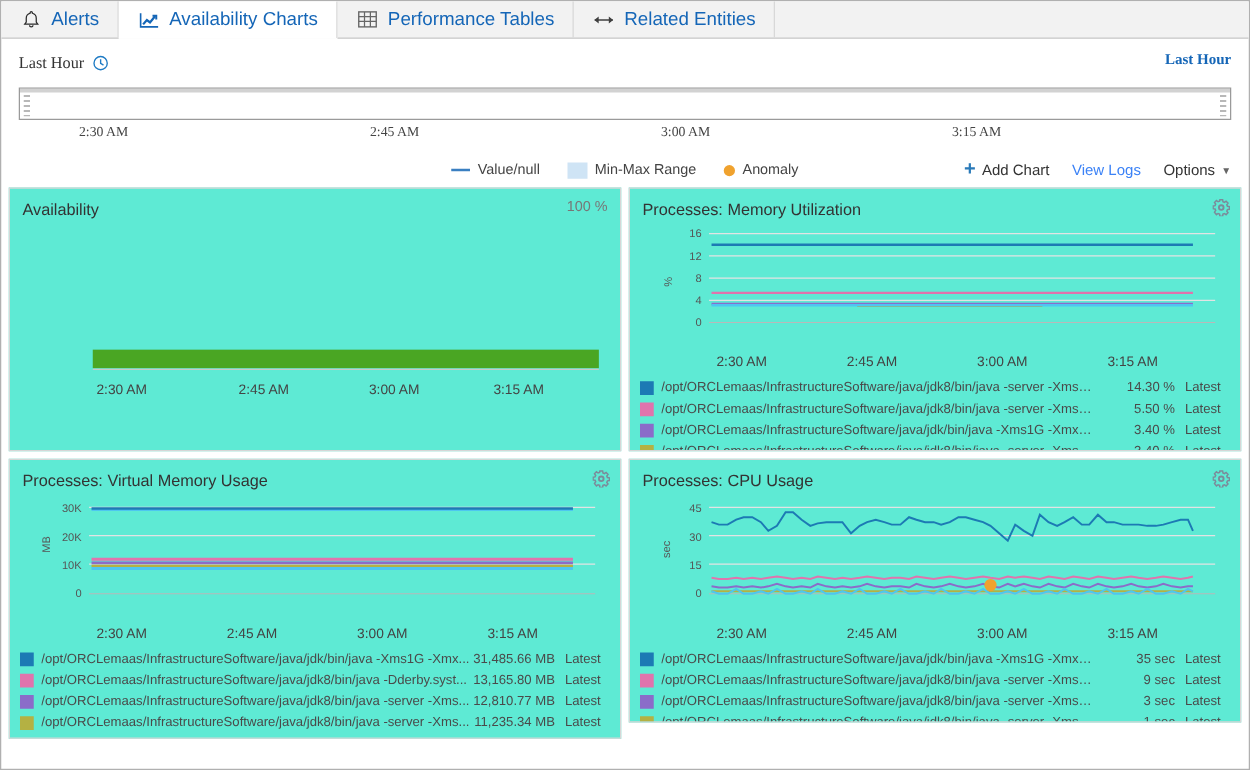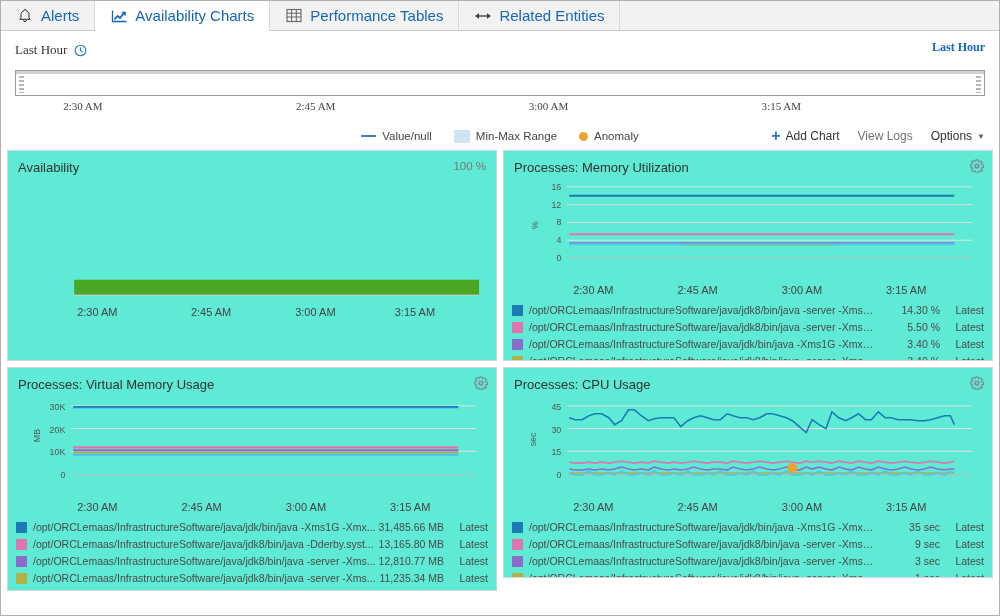--- a/index.html
+++ b/index.html
@@ -86,21 +86,21 @@
     position: relative;
   }
   .glegend { display: flex; align-items: center; gap: 22px; margin: 0 auto; }
   .gl-item { display: flex; align-items: center; gap: 6px; font-size: 11.5px; color: #444; }
   .gl-line { width: 15px; height: 2px; background: #3a7fc1; }
   .gl-swatch { width: 16px; height: 13px; background: #cfe4f5; }
   .gl-dot { width: 9px; height: 9px; border-radius: 50%; background: #f0a22e; }
   .tools { position: absolute; right: 14px; display: flex; align-items: center; gap: 18px; }
   .tool { font-size: 12px; cursor: pointer; display: flex; align-items: center; gap: 5px; }
   .tool.dark { color: #333; }
-  .tool.link { color: #737373; align-items: center; }
+  .tool.link { color: #3b82f6; align-items: center; }
   .plus { color: #2a7ab9; font-size: 16px; font-weight: bold; line-height: 1; }
   .caret { font-size: 8px; color: #666; }
 
   
   .grid {
     padding: 0 6px 6px 6px;
     display: grid;
     grid-template-columns: 1fr 1fr;
     gap: 6px;
   }
@@ -130,21 +130,21 @@
     font-size: 10.5px;
     color: #4a4a4a;
     cursor: pointer;
   }
   .sw { width: 11px; height: 11px; flex: 0 0 11px; margin-right: 6px; }
   .sname {
     flex: 1 1 auto;
     white-space: nowrap; overflow: hidden; text-overflow: ellipsis;
   }
   .sval { flex: 0 0 auto; text-align: right; width: 74px; padding-right: 8px; color: #4a4a4a; }
-  .slat { flex: 0 0 auto; width: 36px; text-align: right; color: #4a4a4a; }
+  .slat { flex: 0 0 auto; width: 36px; text-align: left; color: #4a4a4a; }
 </style>
 </head>
 <body>
 
 <div class="tabbar">
   <div class="tab">
     <span class="ticon">
       <svg width="16" height="16" viewBox="0 0 16 16">
           <path d="M8 1.3c-.5 0-.9.4-.9.9v.4C5.3 3.1 4 4.7 4 6.6v3.1l-1.2 1.6h10.4L12 9.7V6.6c0-1.9-1.3-3.5-3.1-4v-.4c0-.5-.4-.9-.9-.9z" fill="none" stroke="#2a2a2a" stroke-width="1"></path>
           <path d="M6.6 12.2a1.4 1.4 0 0 0 2.8 0" fill="none" stroke="#2a2a2a" stroke-width="1"></path>

